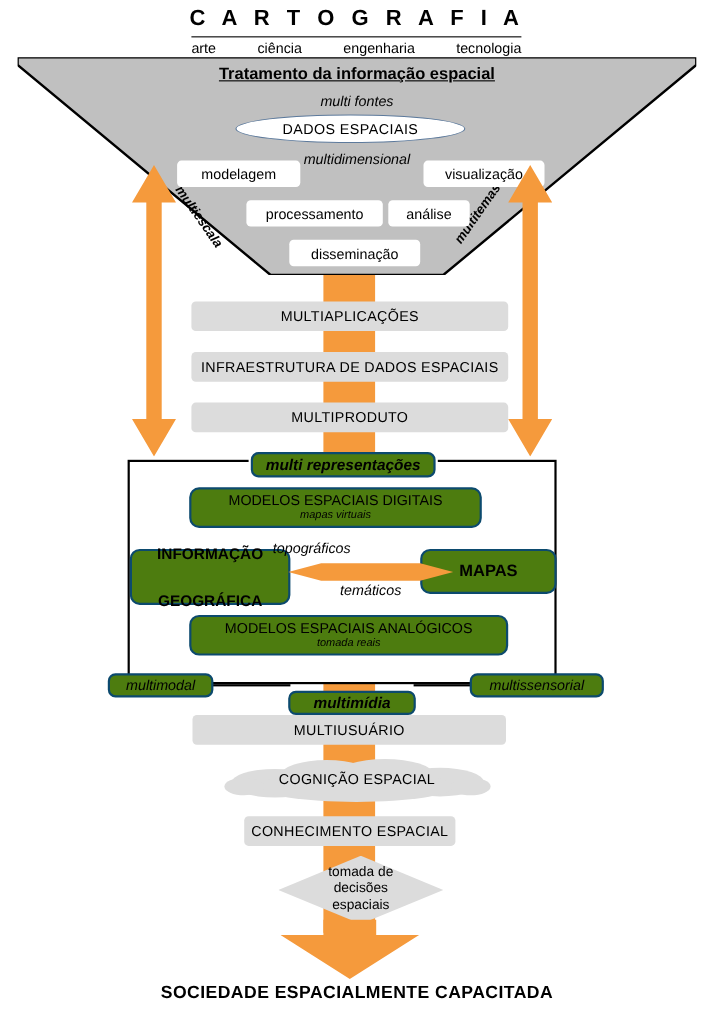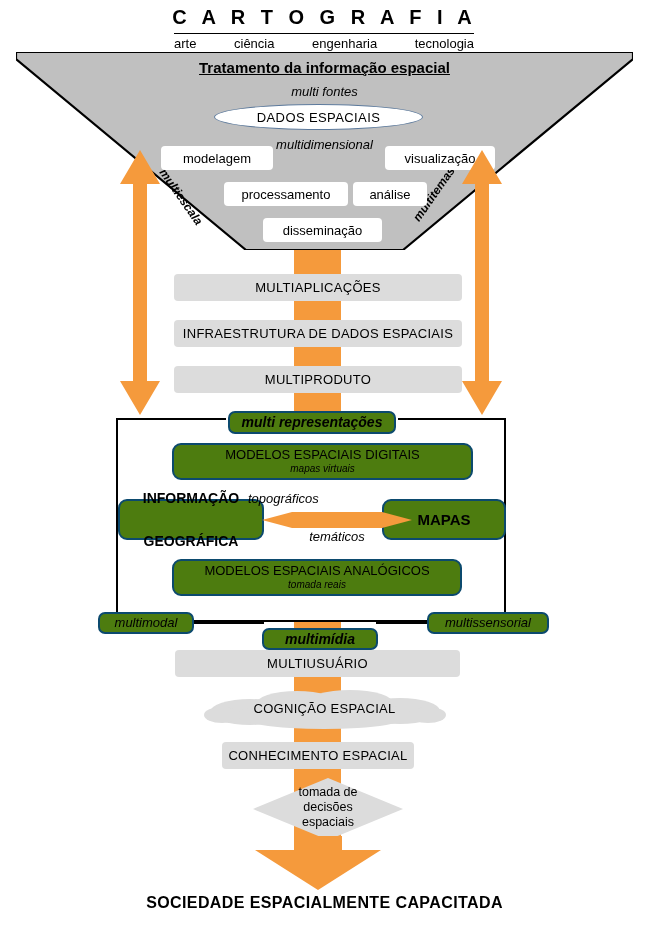--- a/index.html
+++ b/index.html
@@ -136,24 +136,24 @@
     text-align:center;
     line-height:1.15;
   }
   .obox .it{font-style:italic;font-size:10px;}
 
   .multirep{
     left:228px;top:411px;width:168px;height:23px;
     font-style:italic;font-weight:bold;font-size:14px;
     border-radius:7px;
   }
-  .mod-dig{left:172px;top:443px;width:301px;height:37px;}
+  .mod-dig{left:172px;top:443px;width:266px;height:37px;}
   .mod-ana{left:172px;top:559px;width:290px;height:37px;}
   .infgeo{
-    left:118px;top:499px;width:146px;height:41px;
+    left:118px;top:499px;width:146px;height:51px;
     font-weight:bold;font-size:14px;gap:27px;
   }
   .mapas{
     left:382px;top:499px;width:124px;height:41px;
     font-weight:bold;font-size:15px;
   }
   .hdiamond{left:262px;top:510px;width:150px;height:20px;}
   .hdiamond svg{display:block;}
   .topog{
     left:248px;top:491px;width:150px;

